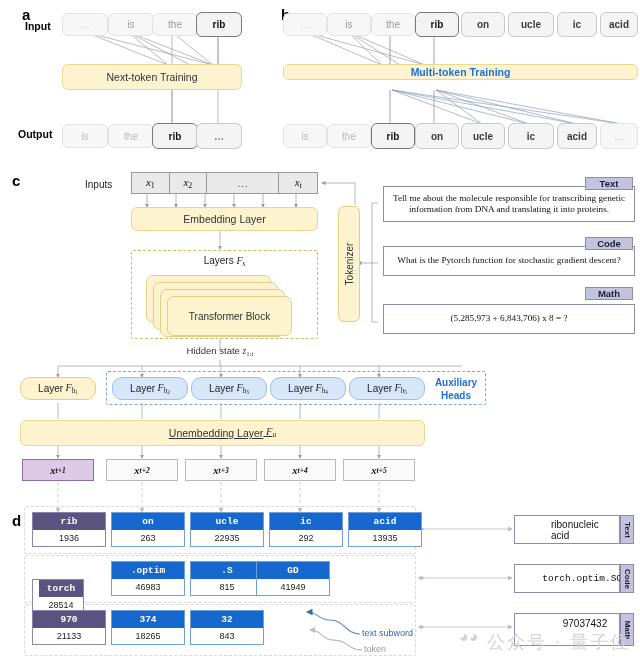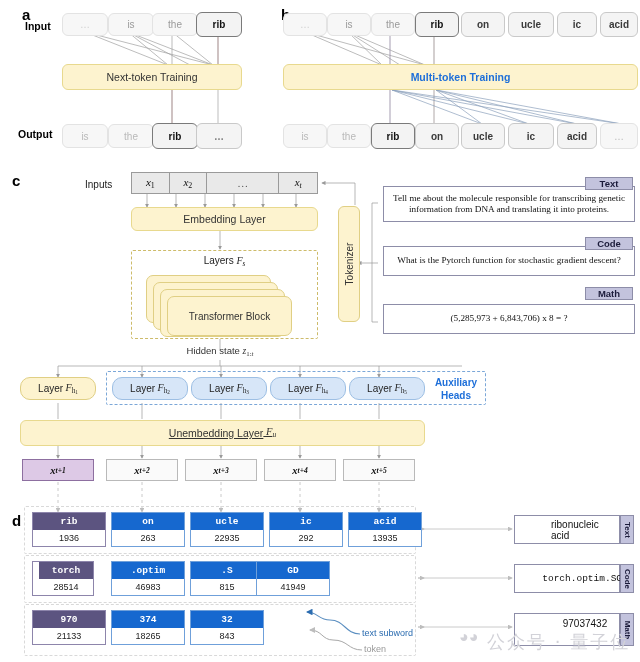--- a/index.html
+++ b/index.html
@@ -394,21 +394,21 @@
 
   <div class="chip faint" style="left:283px; top:13px; width:44px; height:23px;">…</div>
   <div class="chip" style="left:327px; top:13px; width:44px; height:23px;">is</div>
   <div class="chip" style="left:371px; top:13px; width:44px; height:23px;">the</div>
   <div class="chip strong" style="left:415px; top:12px; width:44px; height:25px;">rib</div>
   <div class="chip mid" style="left:461px; top:12px; width:44px; height:25px;">on</div>
   <div class="chip mid" style="left:508px; top:12px; width:46px; height:25px;">ucle</div>
   <div class="chip mid" style="left:557px; top:12px; width:40px; height:25px;">ic</div>
   <div class="chip mid" style="left:600px; top:12px; width:38px; height:25px;">acid</div>
 
-  <div class="ybar blue-text" style="left:283px; top:64px; width:355px; height:26px;">Multi-token Training</div>
+  <div class="ybar blue-text" style="left:283px; top:64px; width:355px; height:16px;">Multi-token Training</div>
 
   <div class="chip faint" style="left:283px; top:124px; width:44px; height:24px; color:#b9b9b9;">is</div>
   <div class="chip faint" style="left:327px; top:124px; width:44px; height:24px; color:#b9b9b9;">the</div>
   <div class="chip strong" style="left:371px; top:123px; width:44px; height:26px;">rib</div>
   <div class="chip mid" style="left:415px; top:123px; width:44px; height:26px;">on</div>
   <div class="chip mid" style="left:461px; top:123px; width:44px; height:26px;">ucle</div>
   <div class="chip mid" style="left:508px; top:123px; width:46px; height:26px;">ic</div>
   <div class="chip mid" style="left:557px; top:123px; width:40px; height:26px;">acid</div>
   <div class="chip faint" style="left:600px; top:123px; width:38px; height:26px; color:#b9b9b9;">…</div>
 
@@ -507,21 +507,21 @@
   </div>
   <div class="tok blue" style="left:269px; top:512px; width:74px;">
     <div class="top">ic</div>
     <div class="bot">292</div>
   </div>
   <div class="tok blue" style="left:348px; top:512px; width:74px;">
     <div class="top">acid</div>
     <div class="bot">13935</div>
   </div>
 
-  <div class="tok purple" style="left:32px; top:561px; width:62px;padding-left:6px;">
+  <div class="tok purple" style="left:32px; top:579px; width:52px;padding-left:6px;">
     <div class="top">torch</div>
     <div class="bot">28514</div>
   </div>
   <div class="tok blue" style="left:111px; top:561px; width:74px;">
     <div class="top">.optim</div>
     <div class="bot">46983</div>
   </div>
   <div class="tok blue" style="left:190px; top:561px; width:74px;">
     <div class="top">.S</div>
     <div class="bot">815</div>

